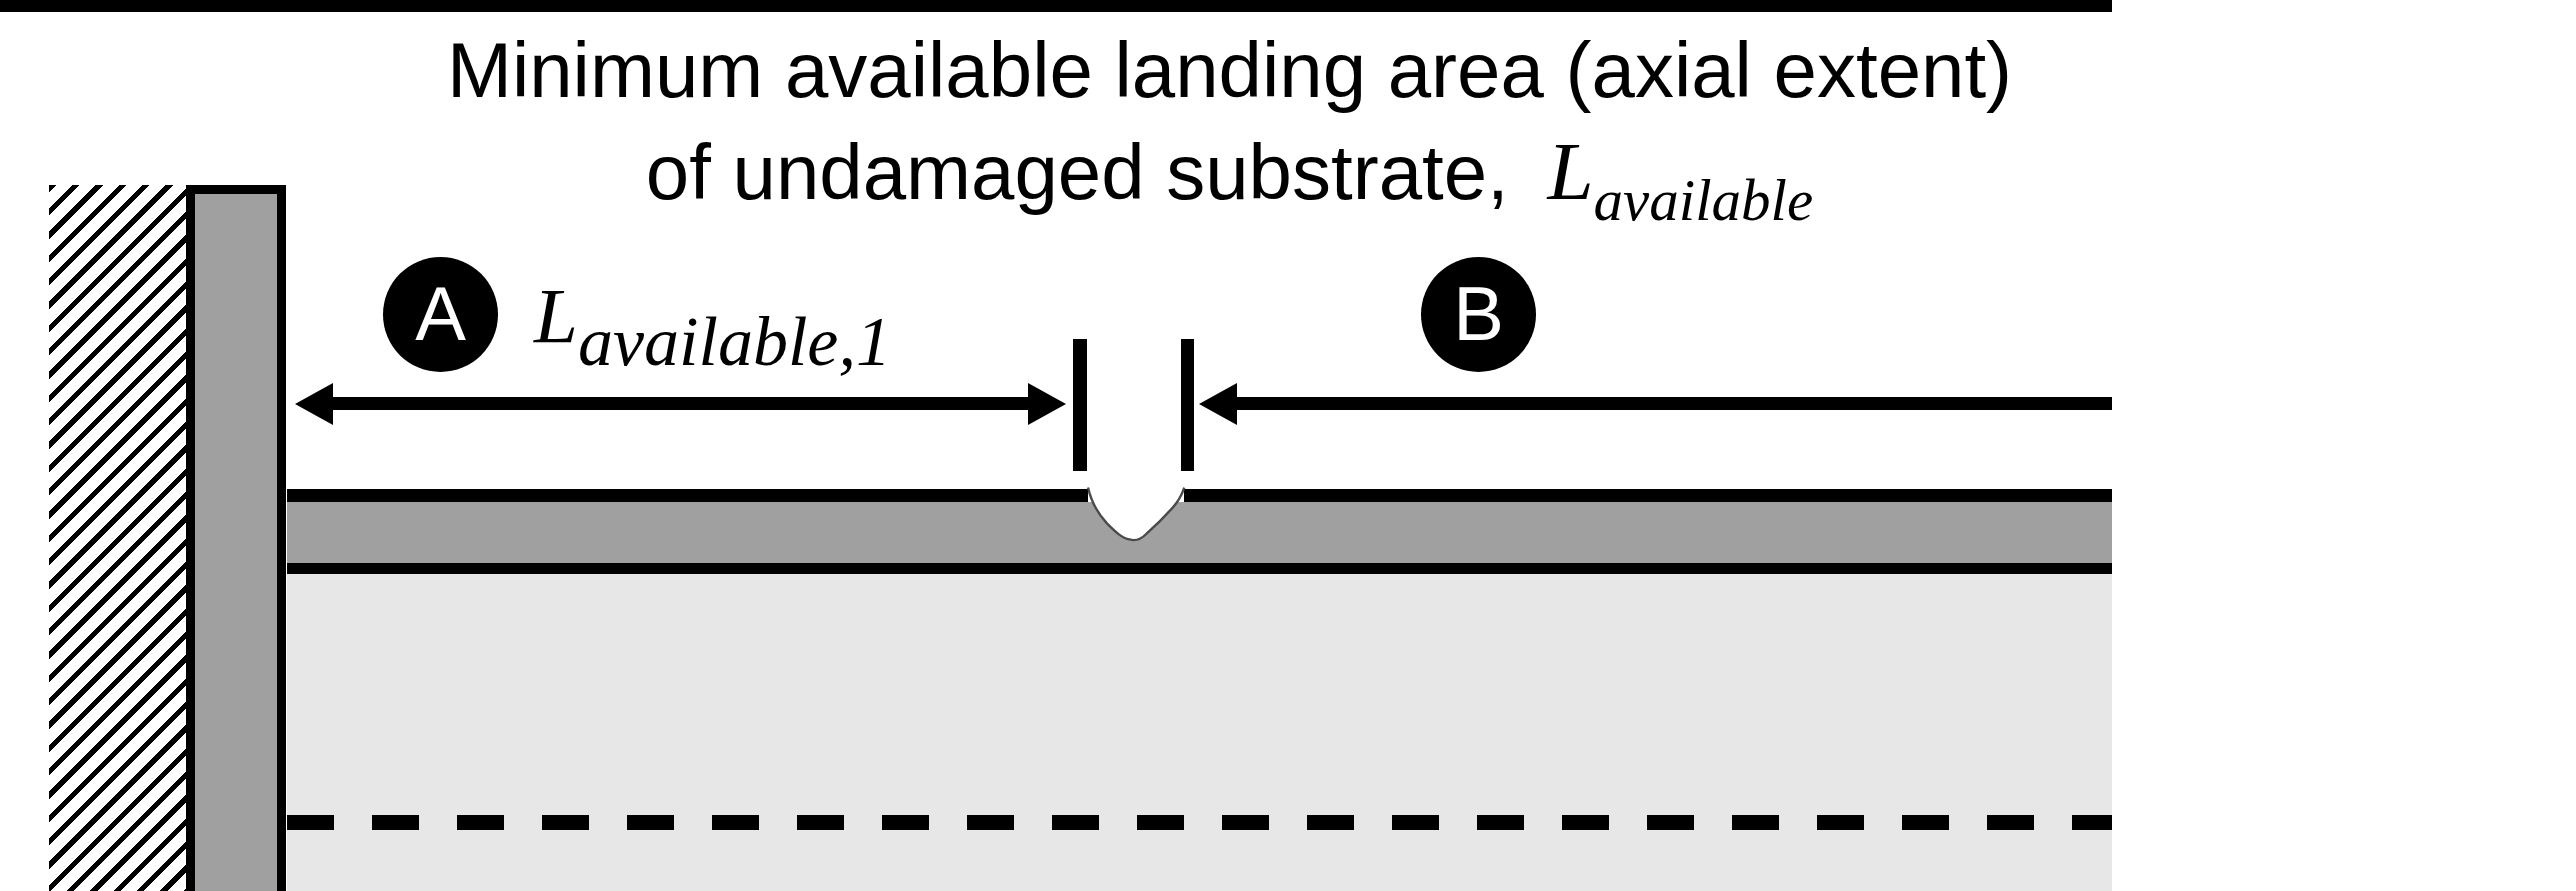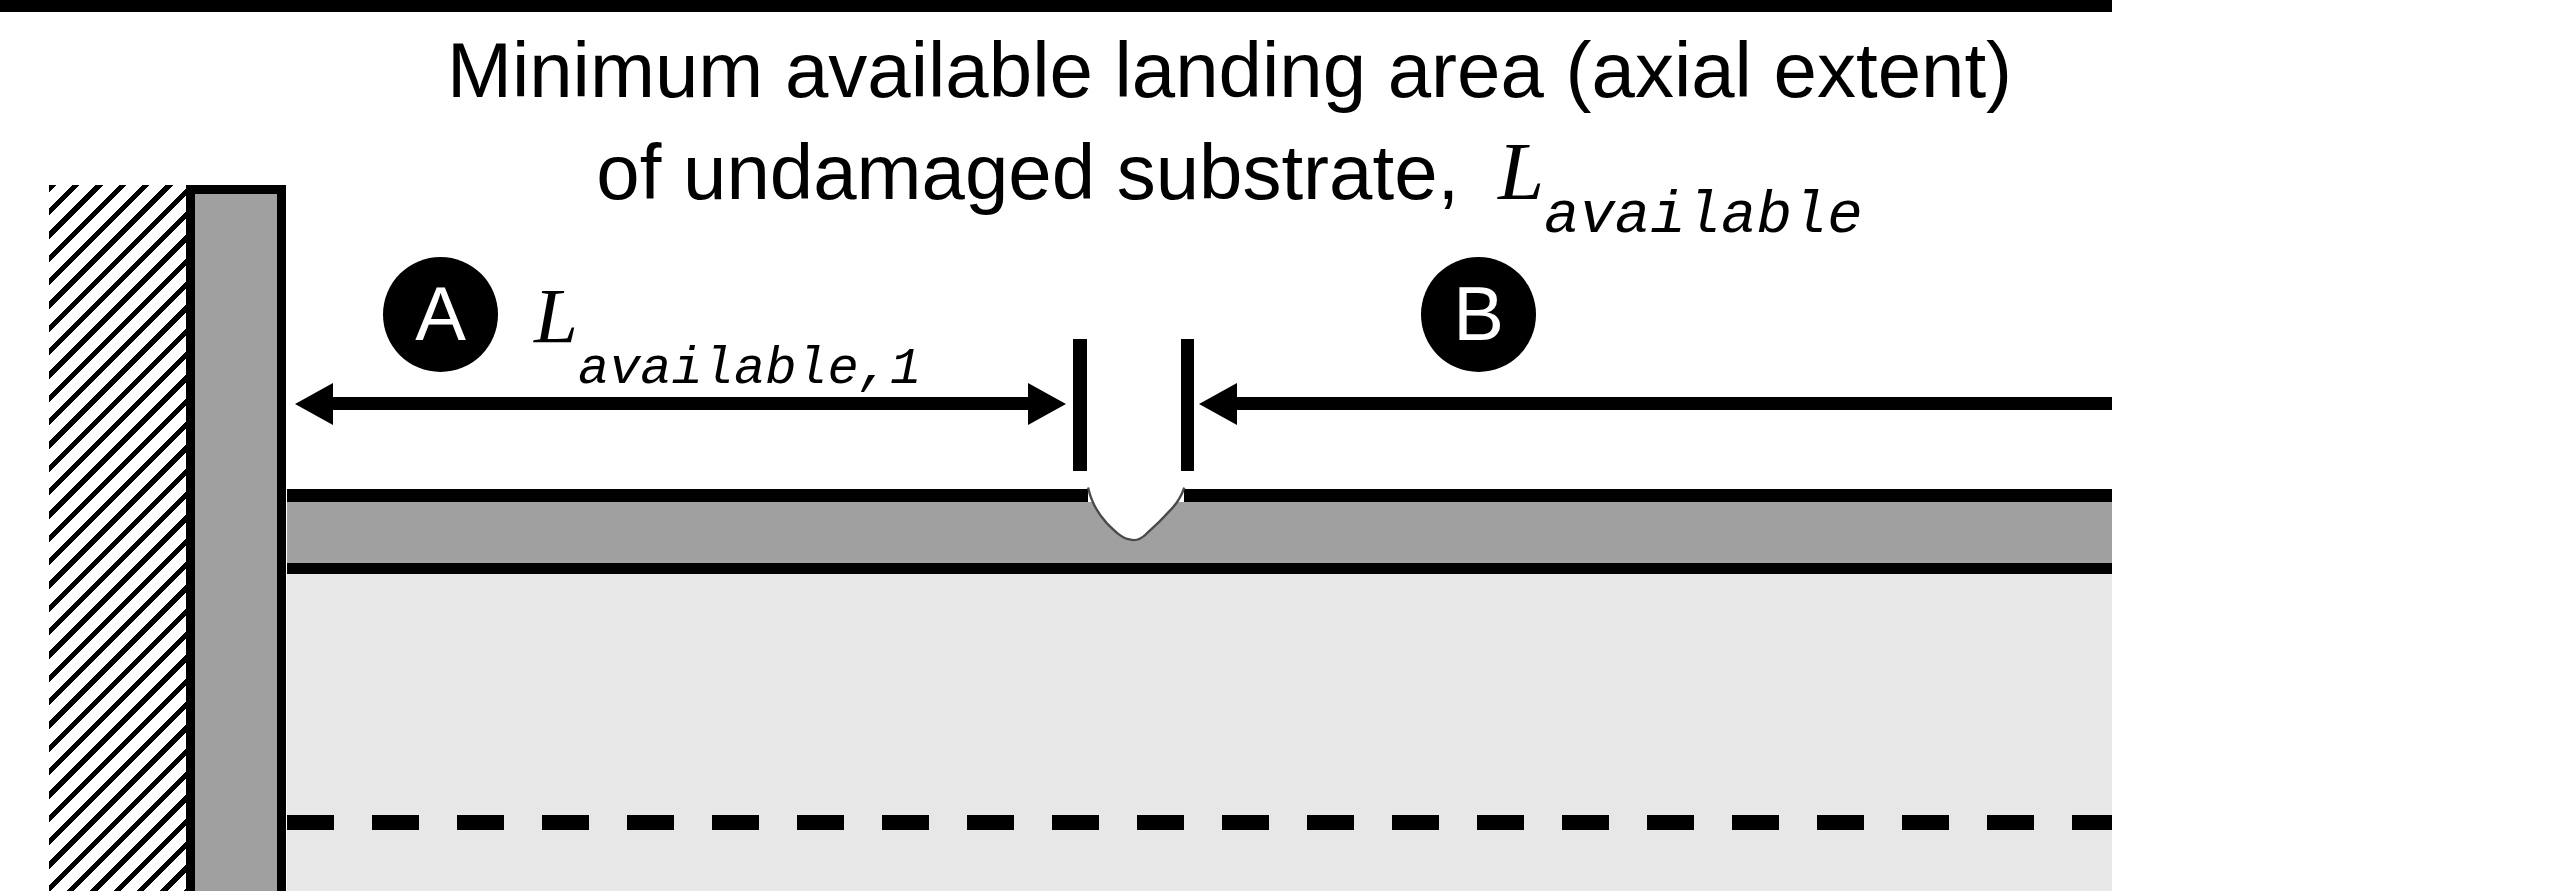--- a/index.html
+++ b/index.html
@@ -13,33 +13,33 @@
   .abs{position:absolute;}
 
   
   .topbar{left:0;top:0;width:2576px;height:12.3px;background:var(--ink,#000);}
 
   
   .title-wrap{left:0;top:31px;width:2459px;text-align:center;color:var(--ink,#000);}
   .title-line1{font-size:78px;line-height:1;white-space:nowrap;}
   .title-line2{margin-top:21px;font-size:78px;line-height:1;white-space:nowrap;}
   .math-main{font-family:"Liberation Serif",serif;font-style:italic;font-size:83px;}
-  .math-sub{font-family:Liberation Mono, monospace;font-style:italic;font-size:59px;position:relative;top:33px;}
+  .math-sub{font-family:Liberation Serif, serif;font-style:italic;font-size:59px;position:relative;top:21px;}
 
   
   .badge{width:115px;height:115px;border-radius:50%;background:var(--badge_bg,#000);
          color:var(--badge_text,#fff);display:flex;align-items:center;justify-content:center;
          font-size:76px;line-height:1;padding-bottom:1.9px;box-sizing:border-box;}
   .badge-a{left:383px;top:257px;}
   .badge-b{left:1421px;top:257px;}
 
   
   .dim-label{color:var(--ink,#000);white-space:nowrap;line-height:1;}
   .dim-label .L{font-family:"Liberation Serif",serif;font-style:italic;font-size:79px;}
-  .dim-label .sub{font-family:Liberation Mono, monospace;font-style:italic;font-size:52px;position:relative;top:41px;}
+  .dim-label .sub{font-family:Liberation Serif, serif;font-style:italic;font-size:70px;position:relative;top:23px;}
   .label-a{left:534px;top:276px;}
   .label-b{left:1572px;top:276px;}
 
   
   .shaft{height:13.2px;background:var(--ink,#000);top:397px;}
   .head{width:0;height:0;border-top:21px solid transparent;border-bottom:21px solid transparent;top:383px;}
   .head-left{border-right:38px solid var(--ink,#000);}
   .head-right{border-left:38px solid var(--ink,#000);}
   .shaft-a{left:325px;width:711px;}
   .head-a-l{left:295px;}

